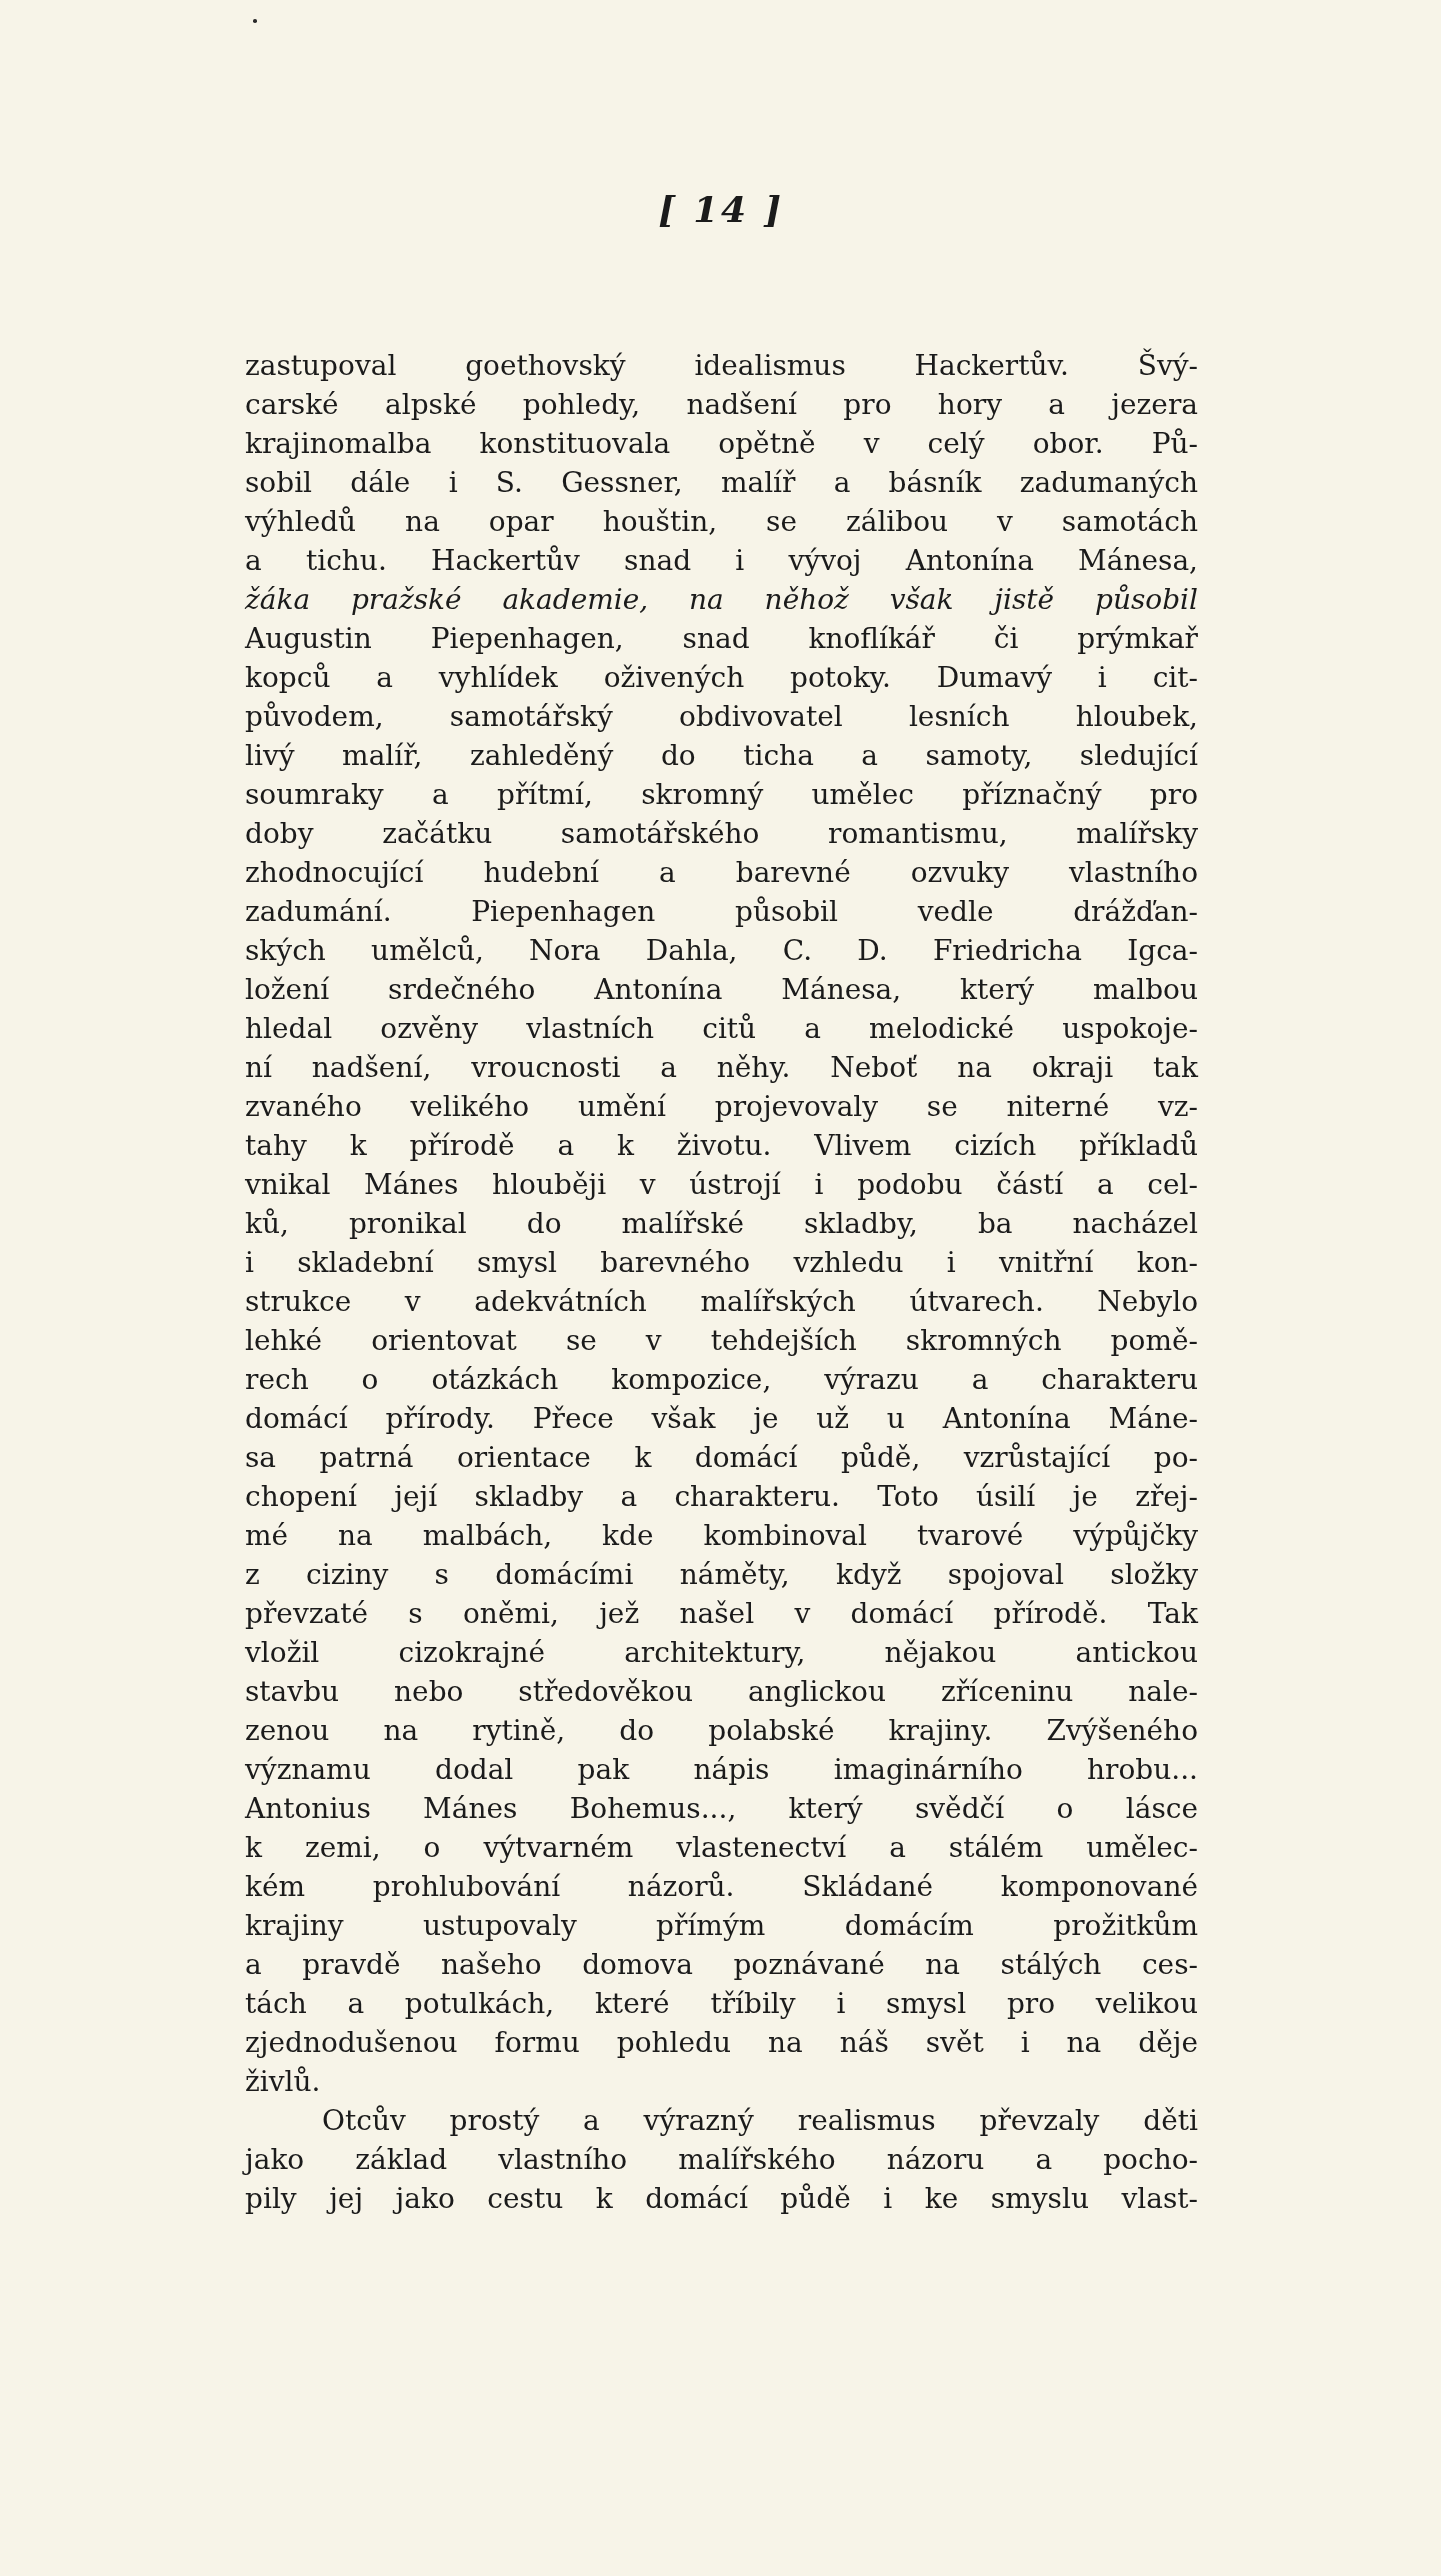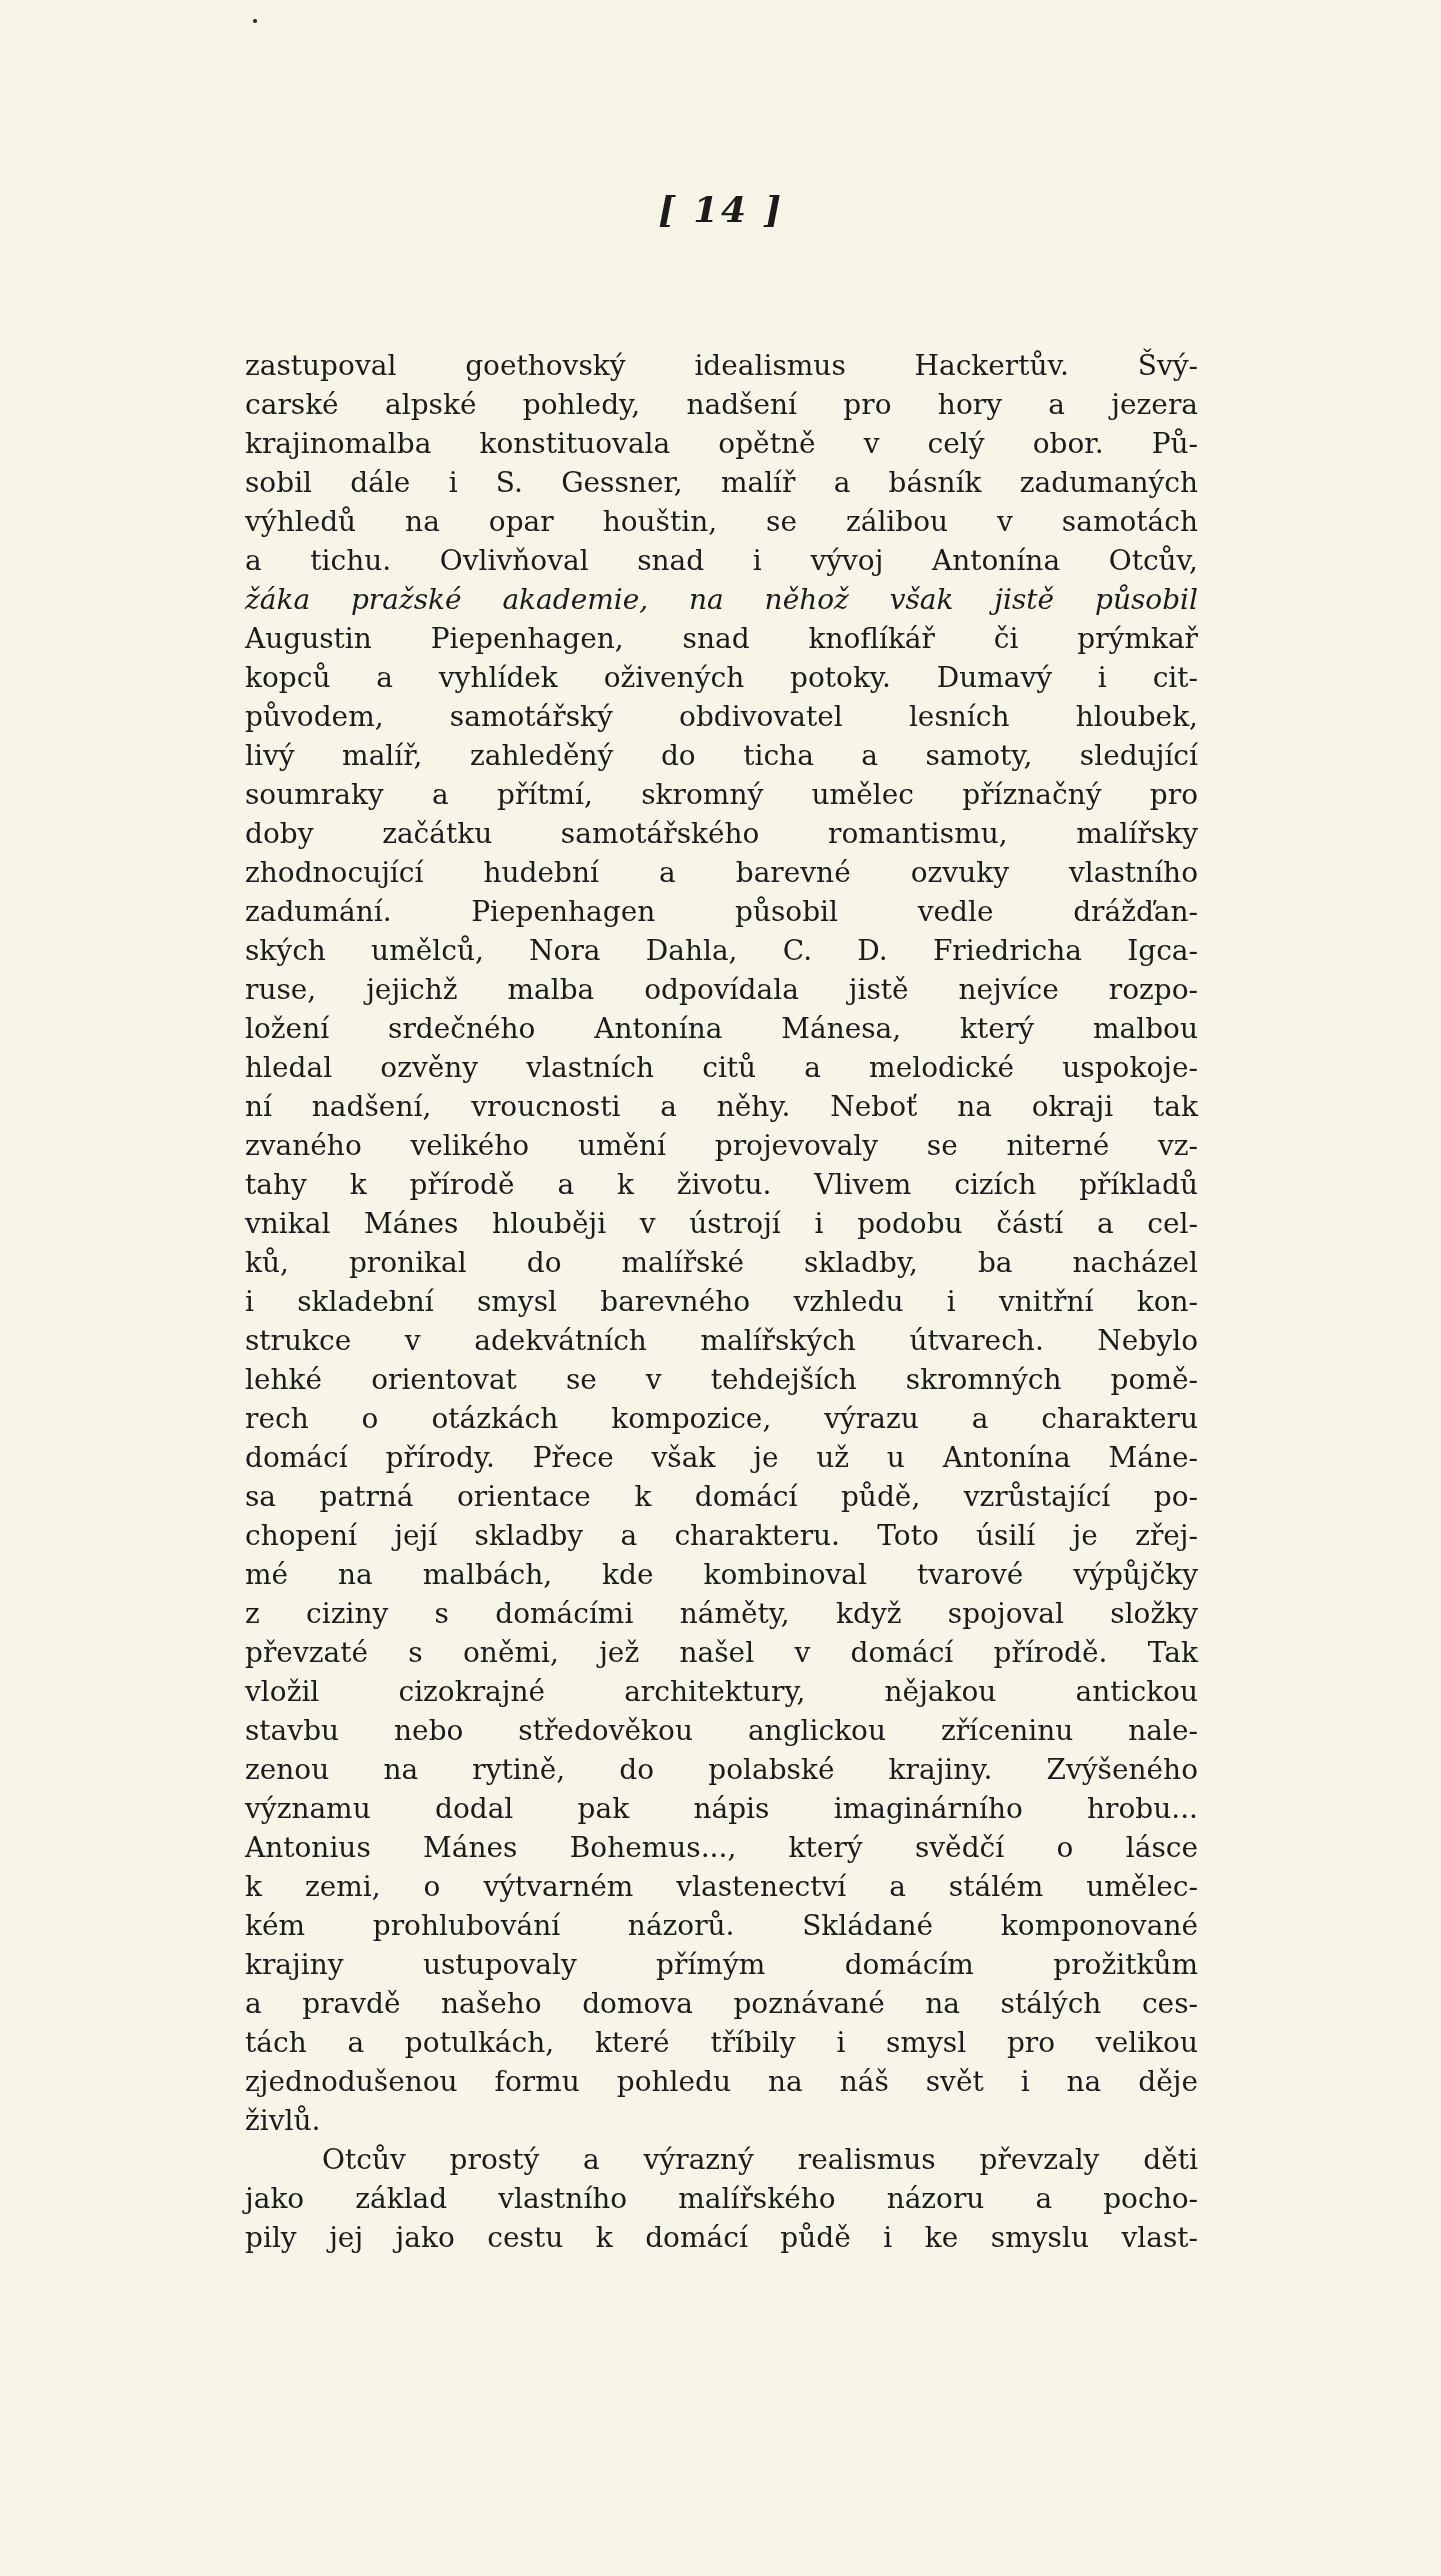--- a/index.html
+++ b/index.html
@@ -78,32 +78,31 @@
 <div class="page-number">[ 14 ]</div>
 
 <div class="column">
 
   <div>
     <div class="line"><span class="line-inner" style="white-space: normal; width: 100%;">zastupoval goethovský idealismus Hackertův. Švý-</span></div>
     <div class="line"><span class="line-inner" style="white-space: normal; width: 100%;">carské alpské pohledy, nadšení pro hory a jezera</span></div>
     <div class="line"><span class="line-inner" style="white-space: normal; width: 100%;">krajinomalba konstituovala opětně v celý obor. Pů-</span></div>
     <div class="line"><span class="line-inner" style="white-space: normal; width: 100%;">sobil dále i S. Gessner, malíř a básník zadumaných</span></div>
     <div class="line"><span class="line-inner" style="white-space: normal; width: 100%;">výhledů na opar houštin, se zálibou v samotách</span></div>
-    <div class="line"><span class="line-inner" style="white-space: normal; width: 100%;">a tichu. Ovlivňoval snad i vývoj Antonína Otcův,</span></div>
+    <div class="line"><span class="line-inner" style="white-space: normal; width: 100%;">a tichu. Hackertův snad i vývoj Antonína Mánesa,</span></div>
     <div class="line"><span class="line-inner" style="white-space: normal; width: 100%; font-style: italic;">žáka pražské akademie, na něhož však jistě působil</span></div>
     <div class="line"><span class="line-inner" style="white-space: normal; width: 100%;">Augustin Piepenhagen, snad knoflíkář či prýmkař</span></div>
     <div class="line"><span class="line-inner" style="white-space: normal; width: 100%;">kopců a vyhlídek oživených potoky. Dumavý i cit-</span></div>
     <div class="line"><span class="line-inner" style="white-space: normal; width: 100%;">původem, samotářský obdivovatel lesních hloubek,</span></div>
     <div class="line"><span class="line-inner" style="white-space: normal; width: 100%;">livý malíř, zahleděný do ticha a samoty, sledující</span></div>
     <div class="line"><span class="line-inner" style="white-space: normal; width: 100%;">soumraky a přítmí, skromný umělec příznačný pro</span></div>
     <div class="line"><span class="line-inner" style="white-space: normal; width: 100%;">doby začátku samotářského romantismu, malířsky</span></div>
     <div class="line"><span class="line-inner" style="white-space: normal; width: 100%;">zhodnocující hudební a barevné ozvuky vlastního</span></div>
     <div class="line"><span class="line-inner" style="white-space: normal; width: 100%;">zadumání. Piepenhagen působil vedle drážďan-</span></div>
     <div class="line"><span class="line-inner" style="white-space: normal; width: 100%;">ských umělců, Nora Dahla, C. D. Friedricha Igca-</span></div>
-    <div class="line"><span class="line-inner" style="white-space: normal; width: 100%;">ruse, jejichž malba odpovídala jistě nejvíce rozpo-</span></div>
     <div class="line"><span class="line-inner" style="white-space: normal; width: 100%;">ložení srdečného Antonína Mánesa, který malbou</span></div>
     <div class="line"><span class="line-inner" style="white-space: normal; width: 100%;">hledal ozvěny vlastních citů a melodické uspokoje-</span></div>
     <div class="line"><span class="line-inner" style="white-space: normal; width: 100%;">ní nadšení, vroucnosti a něhy. Neboť na okraji tak</span></div>
     <div class="line"><span class="line-inner" style="white-space: normal; width: 100%;">zvaného velikého umění projevovaly se niterné vz-</span></div>
     <div class="line"><span class="line-inner" style="white-space: normal; width: 100%;">tahy k přírodě a k životu. Vlivem cizích příkladů</span></div>
     <div class="line"><span class="line-inner" style="white-space: normal; width: 100%;">vnikal Mánes hlouběji v ústrojí i podobu částí a cel-</span></div>
     <div class="line"><span class="line-inner" style="white-space: normal; width: 100%;">ků, pronikal do malířské skladby, ba nacházel</span></div>
     <div class="line"><span class="line-inner" style="white-space: normal; width: 100%;">i skladební smysl barevného vzhledu i vnitřní kon-</span></div>
     <div class="line"><span class="line-inner" style="white-space: normal; width: 100%;">strukce v adekvátních malířských útvarech. Nebylo</span></div>
     <div class="line"><span class="line-inner" style="white-space: normal; width: 100%;">lehké orientovat se v tehdejších skromných pomě-</span></div>

